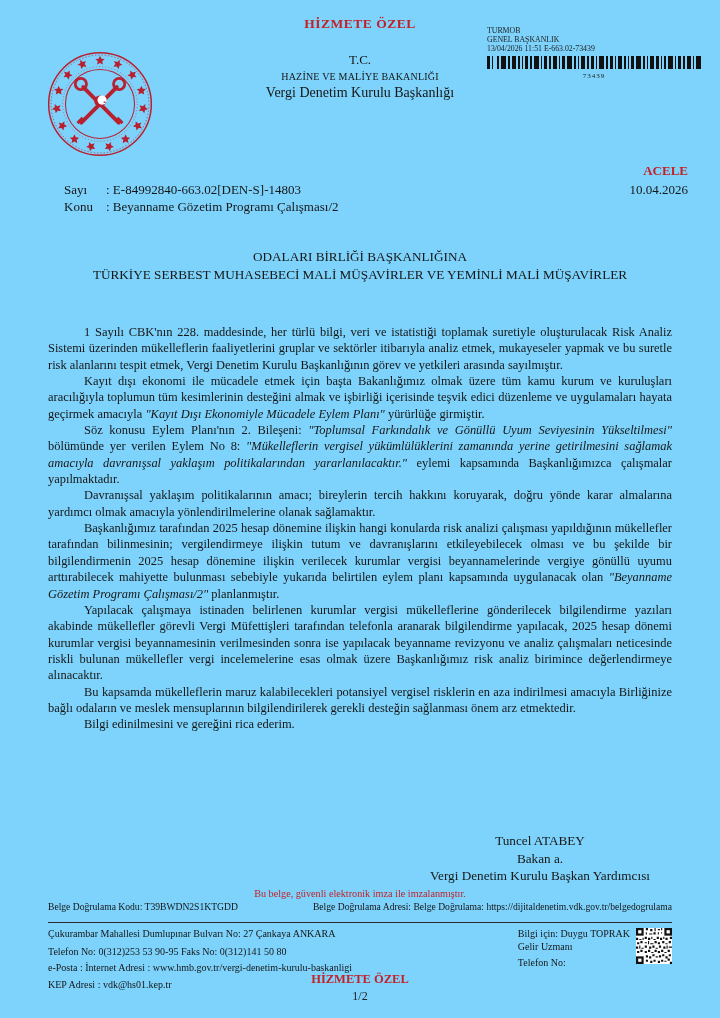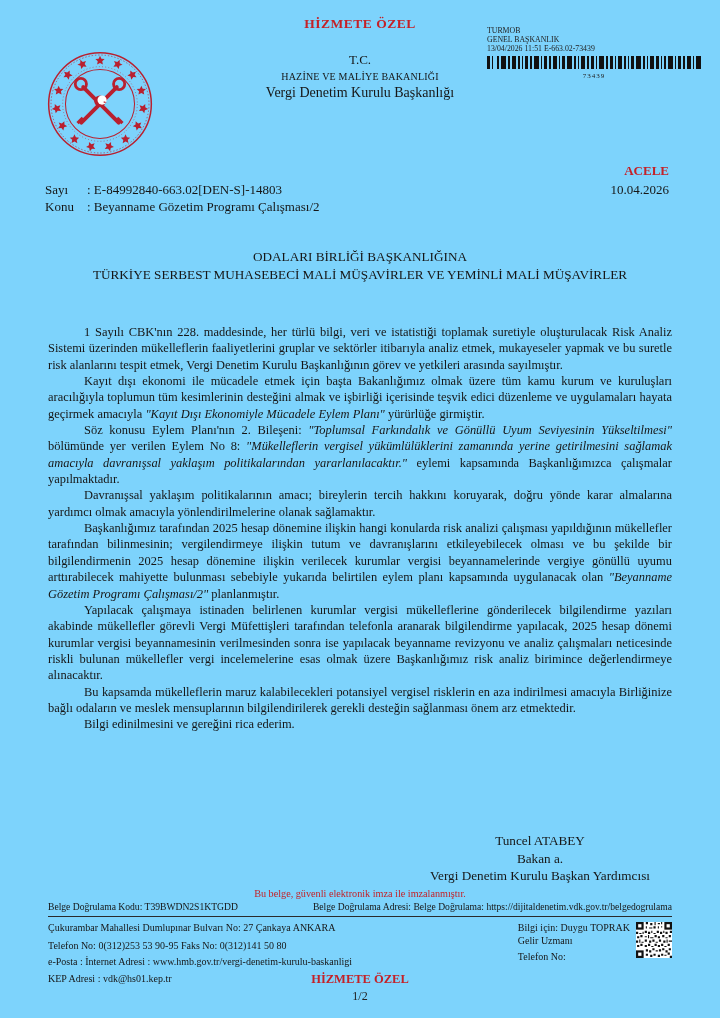--- a/index.html
+++ b/index.html
@@ -30,21 +30,21 @@
   .barcode-wrap { margin-top: 3px; }
   .barcode-num { text-align: center; font-size: 7px; margin-top: 1px; letter-spacing: 1px; }
   
   .seal { position: absolute; top: 48px; left: 44px; width: 112px; height: 112px; }
   
   .letterhead { position: absolute; top: 52px; left: 0; width: 100%; text-align: center; }
   .letterhead .tc { font-size: 13px; margin-bottom: 3px; }
   .letterhead .ministry { font-size: 10px; margin-bottom: 3px; letter-spacing: .2px; }
   .letterhead .dept { font-size: 14px; }
   
-  .meta { position: absolute; top: 163px; left: 45px; width: 624px; font-size: 13px; }
+  .meta { position: absolute; top: 163px; left: 64px; width: 624px; font-size: 13px; }
   .urgency { text-align: right; color: var(--red); font-weight: bold; font-size: 13px; margin-bottom: 2px; }
   .meta-row { position: relative; line-height: 17px; }
   .meta-label { display: inline-block; width: 42px; }
   .meta-date { position: absolute; right: 0; top: 0; }
   
   .addressee {
     position: absolute; top: 248px; left: 0; width: 100%;
     text-align: center; font-size: 13.2px; line-height: 17.5px;
   }
   
@@ -57,21 +57,21 @@
   
   .signature {
     position: absolute; top: 832px; left: 408px; width: 264px;
     text-align: center; font-size: 13.2px; line-height: 17.5px;
   }
   
   .footer { position: absolute; top: 888px; left: 48px; width: 624px; font-size: 9.6px; }
   .esign { text-align: center; color: var(--red); font-size: 10.2px; margin-bottom: 2px; }
   .verify-row {
     display: flex; justify-content: space-between;
-    border-bottom: 1.2px solid #2a2a2a; padding-bottom: 4px;
+    border-bottom: 1.2px solid #2a2a2a; padding-bottom: 10px;
     font-size: 9.6px;
   }
   .footer-main { display: flex; margin-top: 5px; }
   .footer-left { flex: 1 1 auto; font-size: 10px; line-height: 12px; }
   .footer-left .fl-row { margin-bottom: 3.5px; white-space: nowrap; }
   .footer-right { width: 220px; display: flex; justify-content: flex-end; gap: 6px; }
   .contact-texts { text-align: left; font-size: 10px; line-height: 12.5px; }
   .contact-phone { margin-top: 4px; }
   .qr { width: 36px; height: 36px; flex: 0 0 36px; }
   

